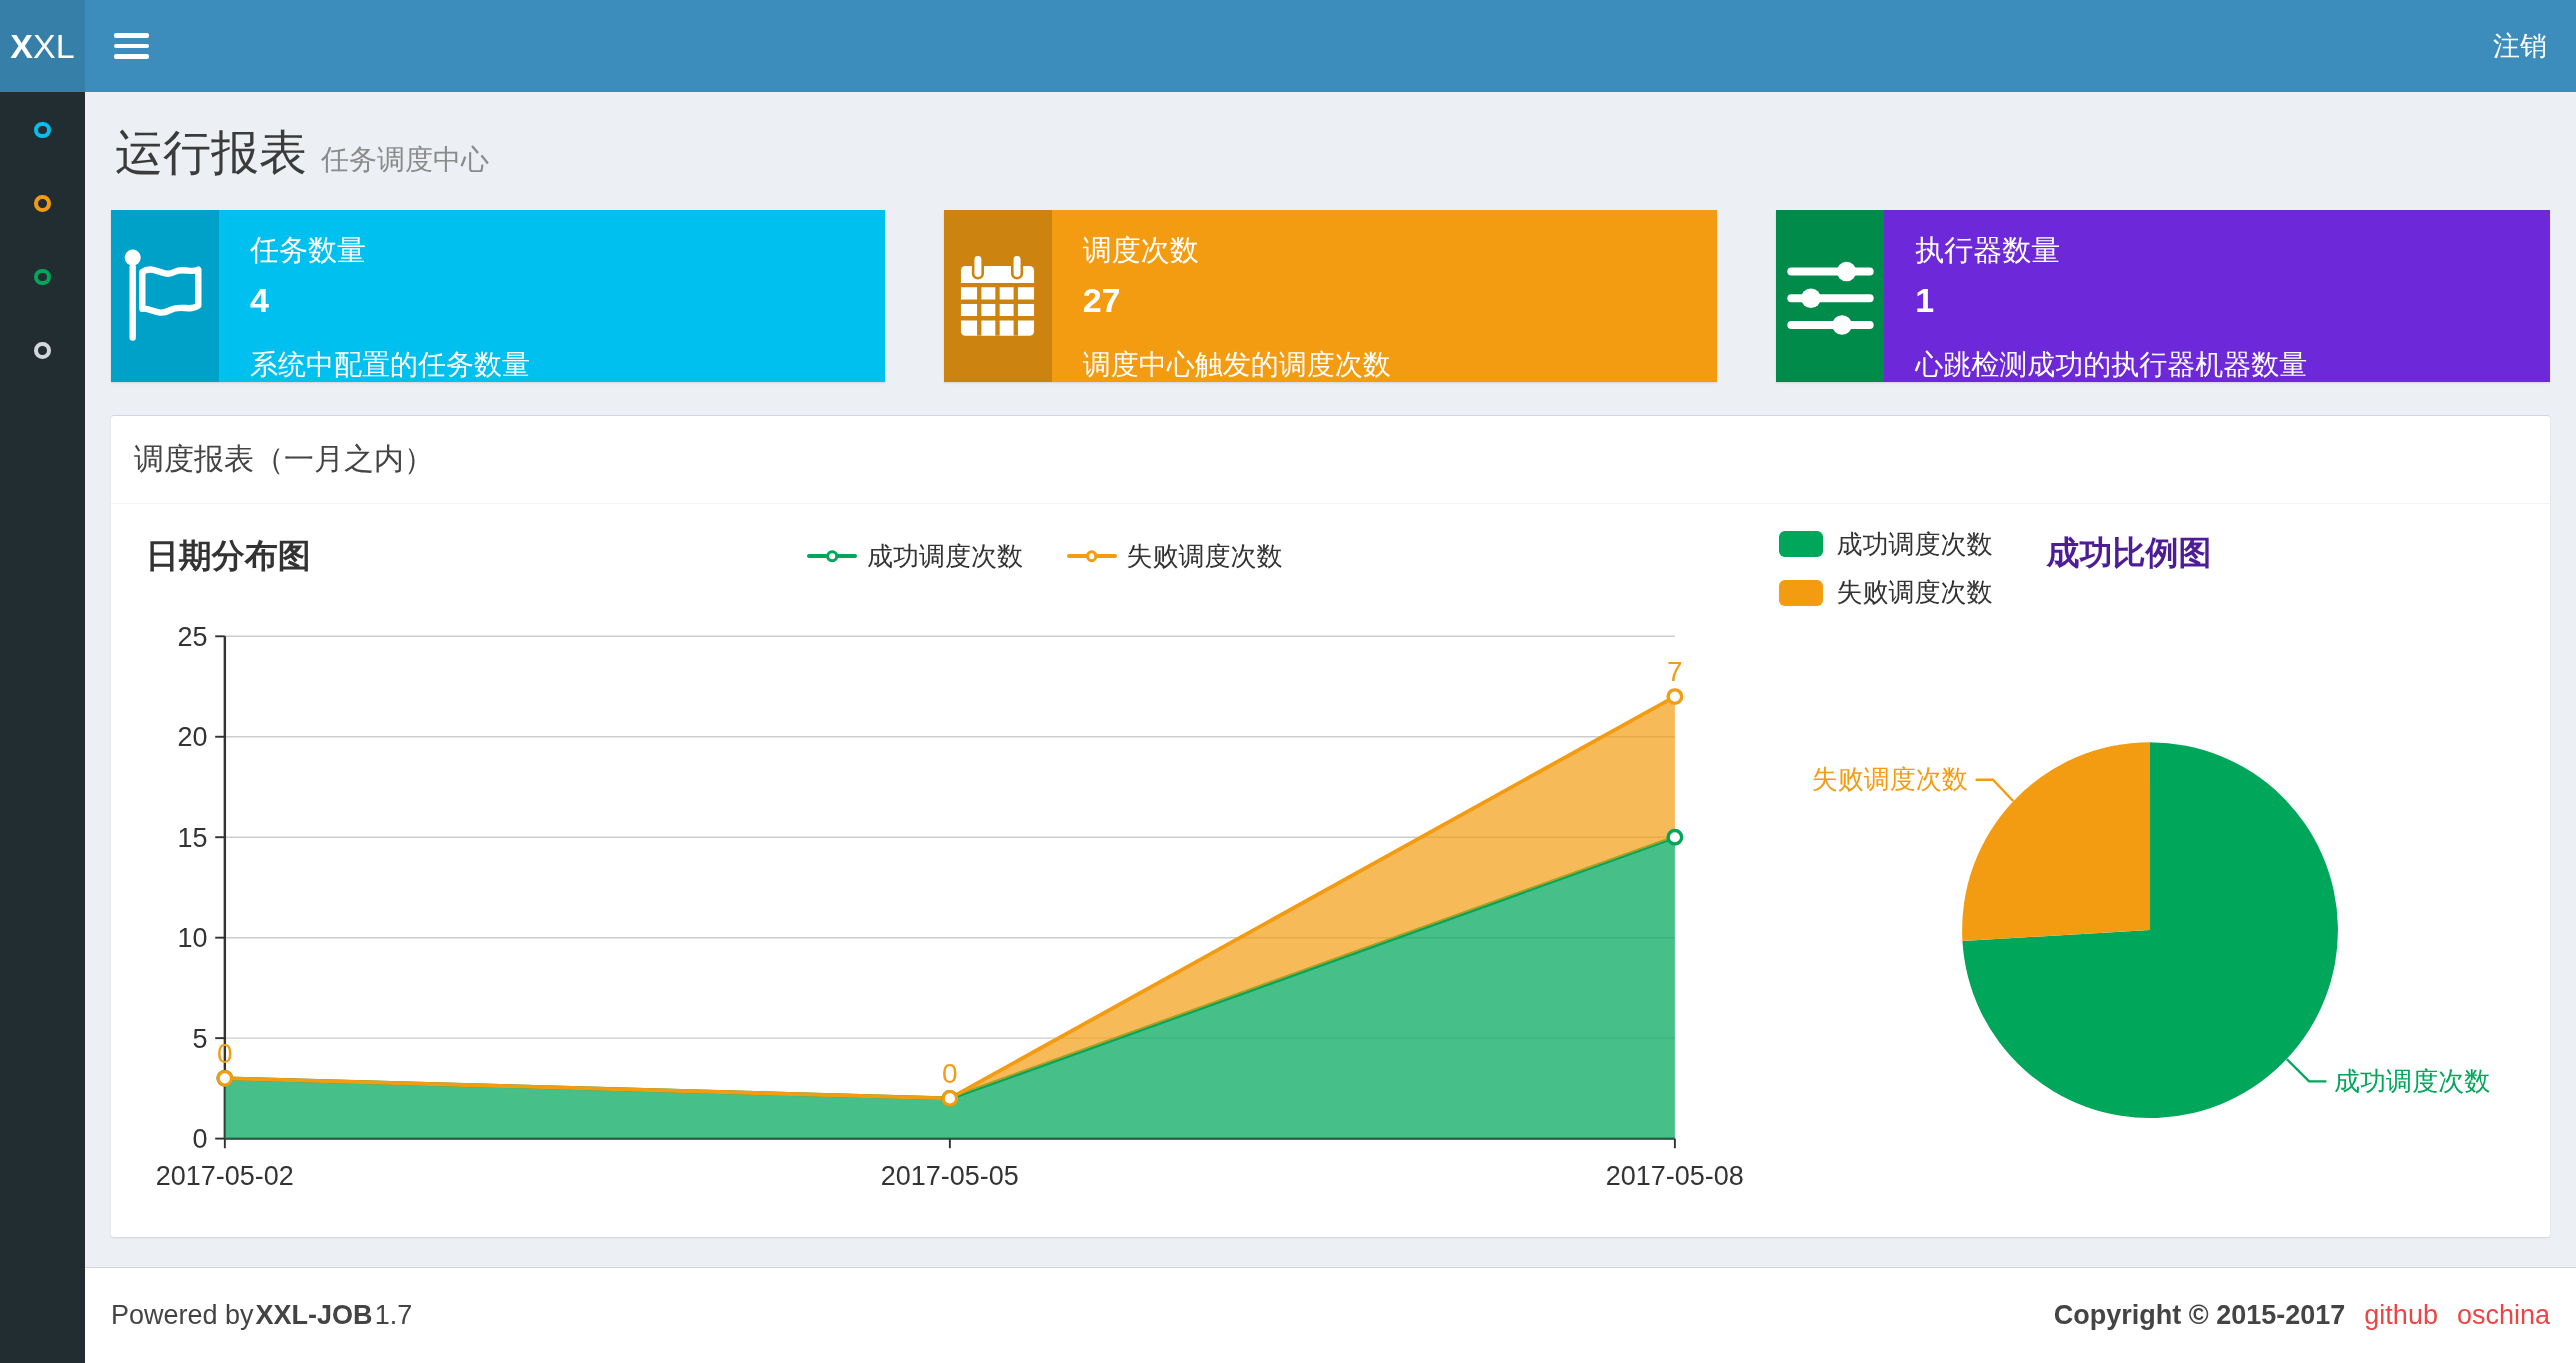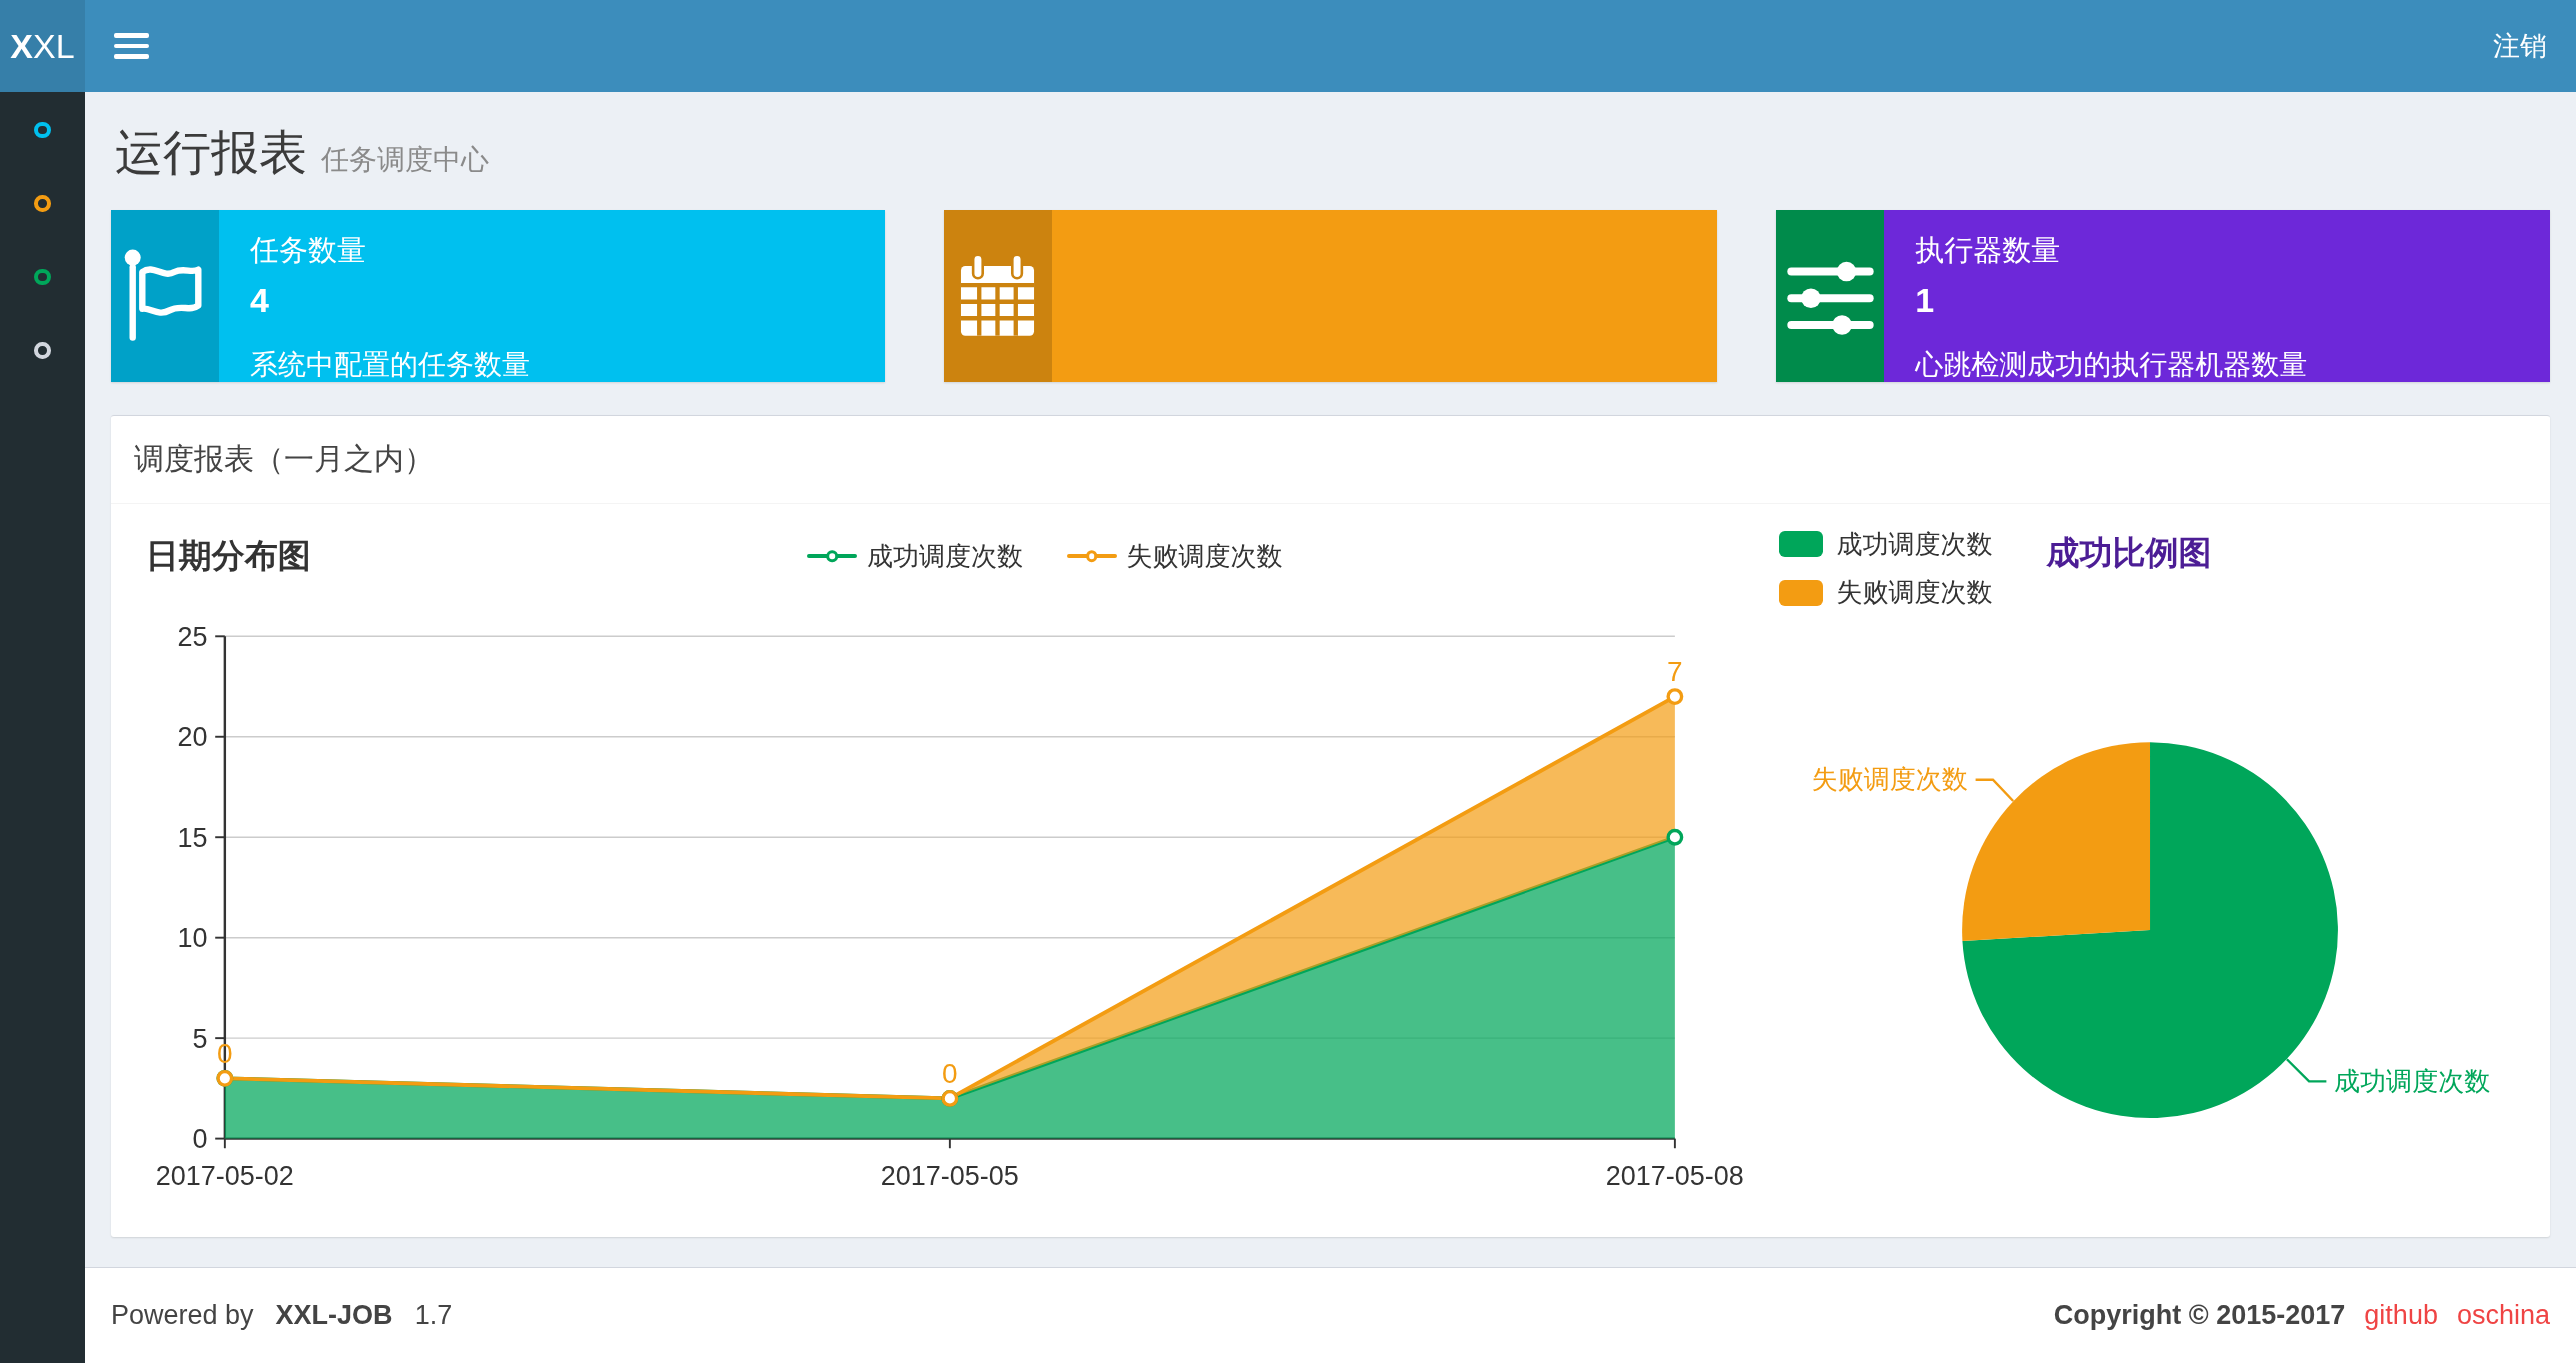--- a/index.html
+++ b/index.html
@@ -63,21 +63,21 @@
   svg { display:block; }
   .axis-label { font-size:28px; fill:#333; }
   .point-label { font-size:29px; }
   .pie-callout-text { font-size:27px; }
   
   .main-footer {
     position:absolute; bottom:0; left:85px; right:0; height:96px; background:#fff;
     border-top:1px solid #d2d6de; display:flex; align-items:center; padding:0 26px;
     font-size:27px; color:#444;
   }
-  .footer-left { display:flex; gap:22px; align-items:baseline; }
+  .footer-left { display:flex; gap:2px; align-items:baseline; }
   .footer-right { margin-left:auto; display:flex; gap:19px; align-items:baseline; }
   .footer-link { color:#ef4444; font-weight:400; text-decoration:none; cursor:pointer; }
 </style>
 </head>
 <body>
 
 <header class="main-header">
   <a class="logo">
       <b>X</b>
       <span>XL</span>
@@ -141,20 +141,26 @@
               <line x1="8" y1="37" x2="92" y2="37"></line>
               <line x1="8" y1="56" x2="92" y2="56"></line>
               <line x1="8" y1="75" x2="92" y2="75"></line>
               <line x1="29" y1="37" x2="29" y2="95"></line>
               <line x1="50" y1="37" x2="50" y2="95"></line>
               <line x1="71" y1="37" x2="71" y2="95"></line>
             </g>
             <rect x="22" y="2" width="11" height="27" rx="5.5" fill="#fff" style="stroke:var(--icon-bg)" stroke-width="3"></rect>
             <rect x="67" y="2" width="11" height="27" rx="5.5" fill="#fff" style="stroke:var(--icon-bg)" stroke-width="3"></rect>
           </svg>
+        </div>
+        <div class="info-box-content">
+          <span class="info-box-text">调度次数</span>
+          <span class="info-box-number">27</span>
+          <div class="info-box-progress"></div>
+          <span class="info-box-desc">调度中心触发的调度次数</span>
         </div>
       </div>
       <div class="info-box" style="background: #6d28d9; --icon-bg: rgb(0,139,75);">
         <div class="info-box-icon">
           <svg viewBox="0 0 100 100" width="89" height="89">
             <g stroke="#fff" stroke-width="9" stroke-linecap="round">
               <line x1="6" y1="22" x2="94" y2="22"></line>
               <line x1="6" y1="52" x2="94" y2="52"></line>
               <line x1="6" y1="82" x2="94" y2="82"></line>
             </g>

